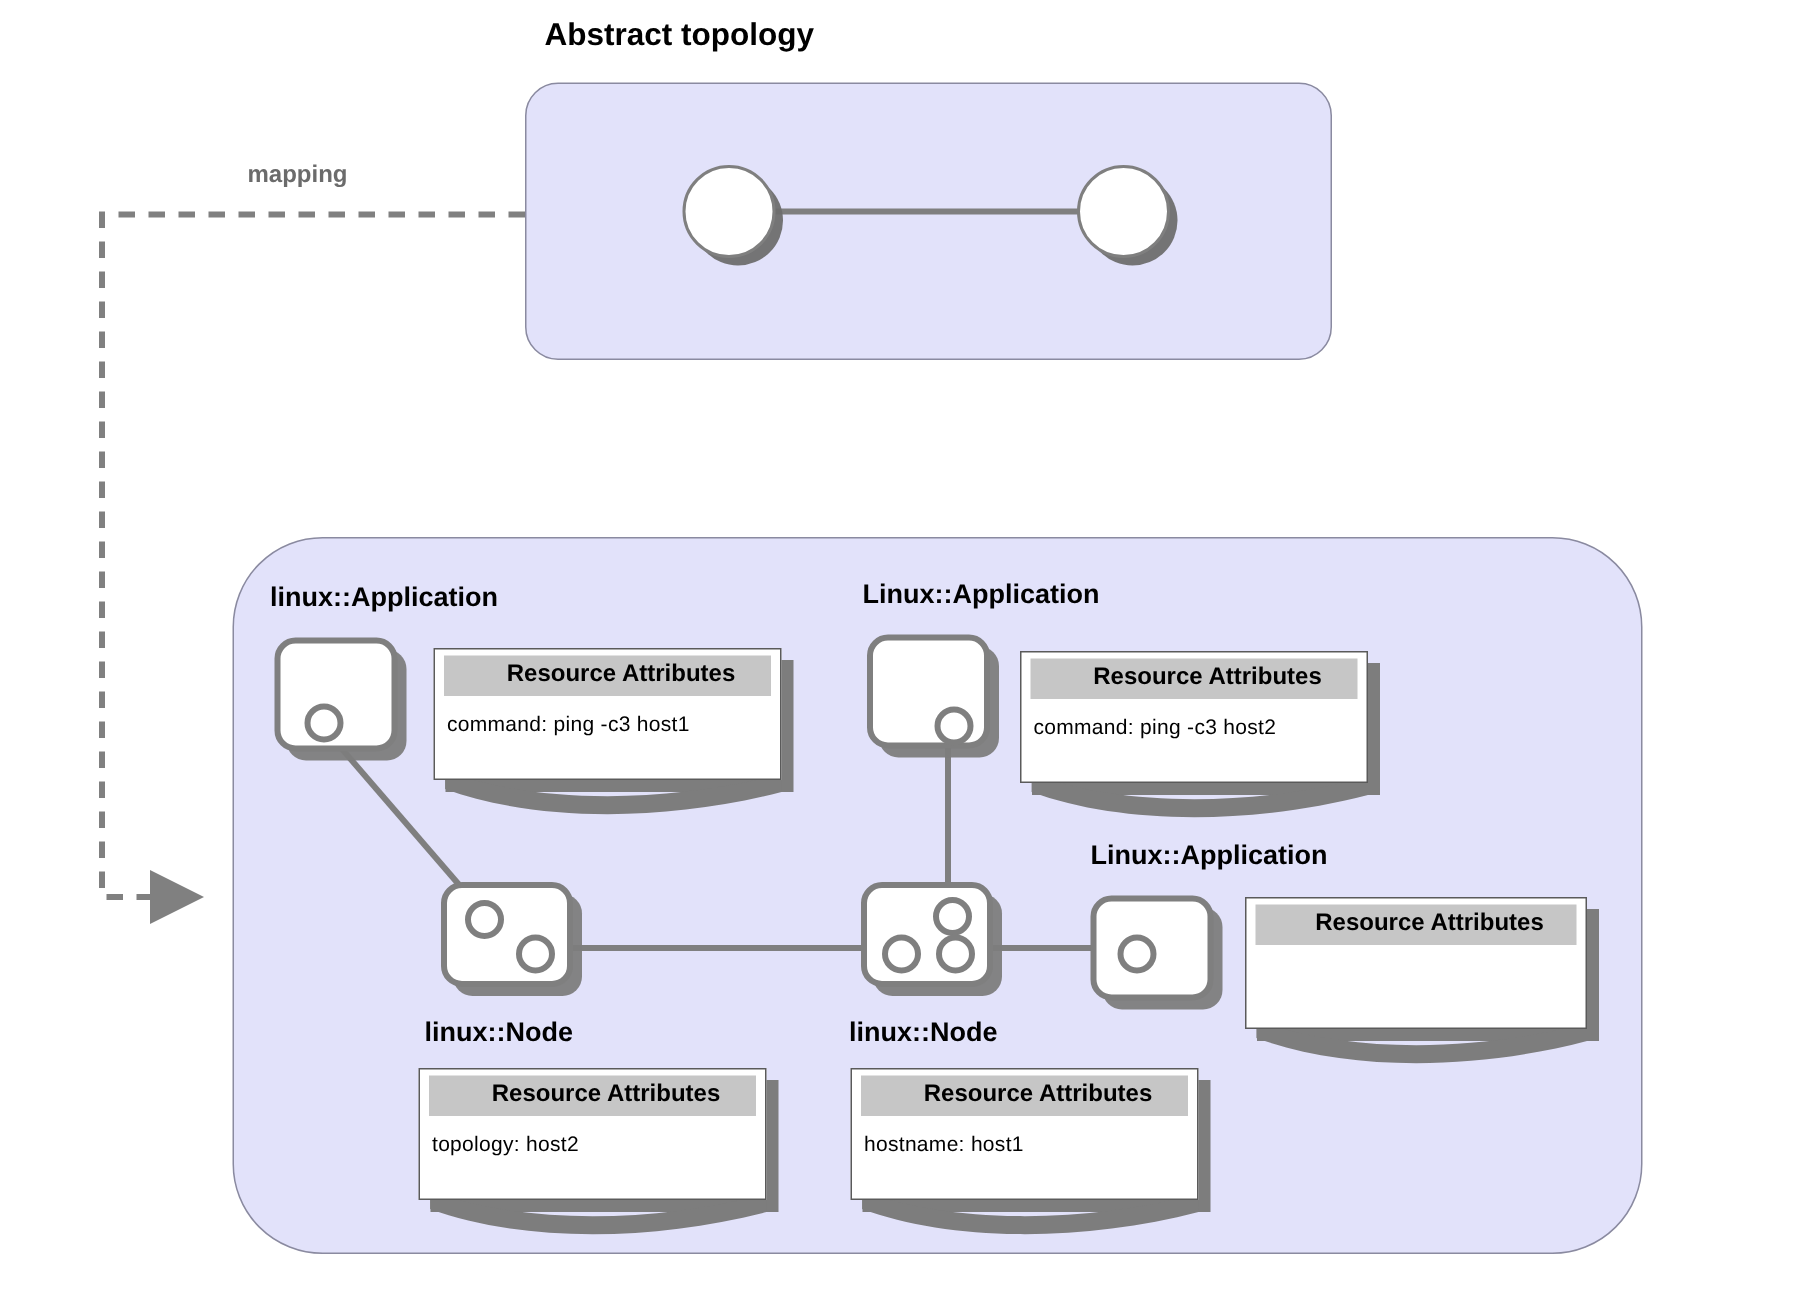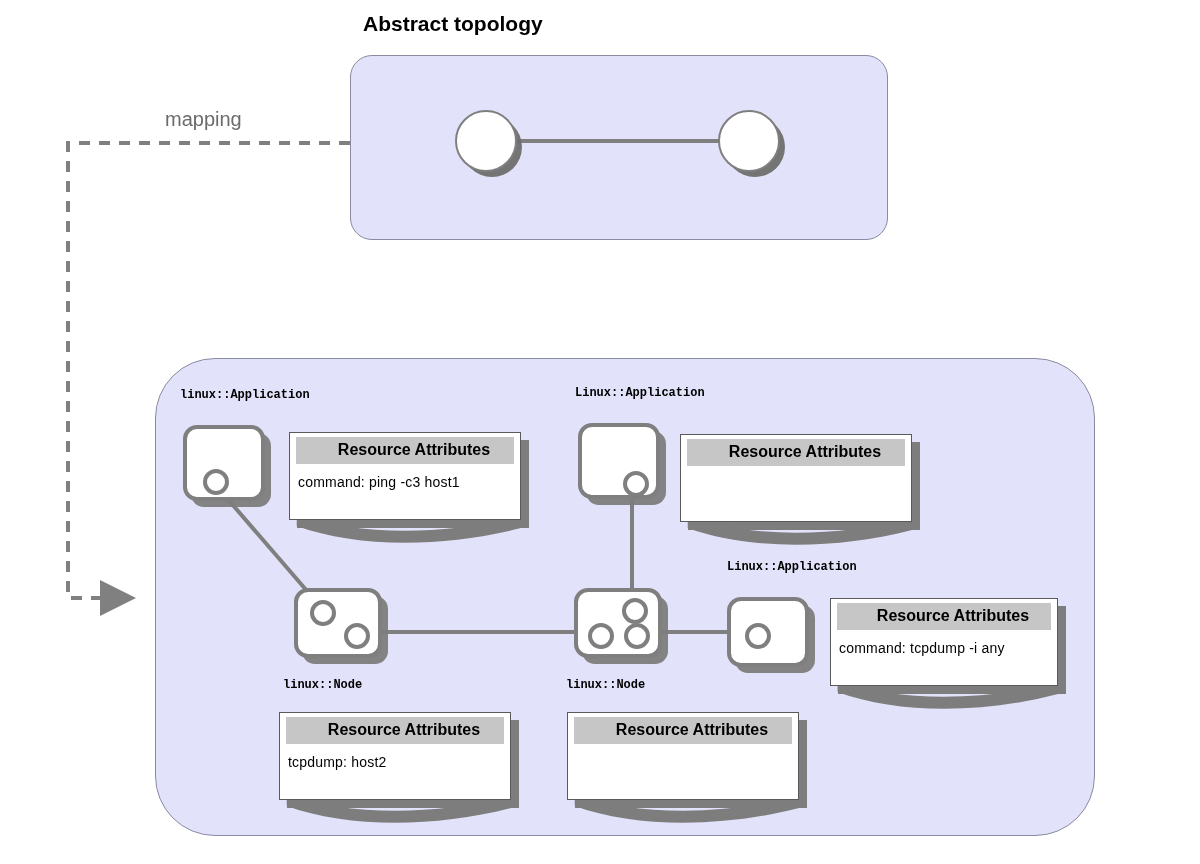--- a/index.html
+++ b/index.html
@@ -25,22 +25,22 @@
   
   .section-title {
     font-family: "Liberation Sans", sans-serif;
     font-size: 21px;
     font-weight: bold;
     color: #000000;
     white-space: nowrap;
   }
   .mapping-label {
     font-family: "Liberation Sans", sans-serif;
-    font-size: 20px;
-    font-weight: normal;
+    font-size: 16px;
+    font-weight: bold;
     color: #6b6b6b;
     white-space: nowrap;
   }
 
   
   .panel {
     background: #e2e2fa;
     border: 1px solid #8a8aa0;
     box-sizing: border-box;
   }
@@ -130,22 +130,22 @@
     left: 0;
     bottom: -22px;
     width: 100%;
     height: 30px;
     z-index: 1;
     overflow: visible;
   }
 
   
   .elem-label {
-    font-family: Liberation Mono, monospace;
-    font-size: 12px;
+    font-family: Liberation Sans, sans-serif;
+    font-size: 18px;
     font-weight: bold;
     color: #000000;
     white-space: nowrap;
   }
 
   
   .dashed-svg {
     position: absolute;
     left: 0; top: 0;
     width: 1200px; height: 864px;
@@ -216,69 +216,70 @@
     <div class="port" style="left:41px; top:44px; width:26px; height:26px;"></div>
   </div>
 
   <div class="note" style="left:680px; top:434px; width:232px; height:88px;">
     <div class="note-shadow"></div>
     <svg class="note-wave" viewBox="0 0 240 30" preserveAspectRatio="none">
       <path d="M8,2 C70,24 160,24 240,4 L240,16 C160,36 70,36 8,14 Z" fill="#7d7d7d"></path>
     </svg>
     <div class="note-body">
       <div class="note-header">Resource Attributes</div>
+      <div class="note-row">command: ping -c3 host2</div>
     </div>
   </div>
 
   <div class="abs elem-label" style="left:727px; top:560px;">Linux::Application</div>
 
   <div class="abs comp-box" style="left:727px; top:597px; width:82px; height:70px;">
     <div class="port" style="left:14px; top:22px; width:26px; height:26px;"></div>
   </div>
 
   <div class="note" style="left:830px; top:598px; width:228px; height:88px;">
     <div class="note-shadow"></div>
     <svg class="note-wave" viewBox="0 0 240 30" preserveAspectRatio="none">
       <path d="M8,2 C70,24 160,24 240,4 L240,16 C160,36 70,36 8,14 Z" fill="#7d7d7d"></path>
     </svg>
     <div class="note-body">
       <div class="note-header">Resource Attributes</div>
-      <div class="note-row">command: tcpdump -i any</div>
     </div>
   </div>
 
   <div class="abs comp-box" style="left:294px; top:588px; width:88px; height:70px;">
     <div class="port" style="left:12px; top:8px; width:26px; height:26px;"></div>
     <div class="port" style="left:46px; top:31px; width:26px; height:26px;"></div>
   </div>
 
   <div class="abs elem-label" style="left:283px; top:678px;">linux::Node</div>
 
   <div class="note" style="left:279px; top:712px; width:232px; height:88px;">
     <div class="note-shadow"></div>
     <svg class="note-wave" viewBox="0 0 240 30" preserveAspectRatio="none">
       <path d="M8,2 C70,24 160,24 240,4 L240,16 C160,36 70,36 8,14 Z" fill="#7d7d7d"></path>
     </svg>
     <div class="note-body">
       <div class="note-header">Resource Attributes</div>
-      <div class="note-row">tcpdump: host2</div>
+      <div class="note-row">topology: host2</div>
     </div>
   </div>
 
   <div class="abs comp-box" style="left:574px; top:588px; width:88px; height:70px;">
     <div class="port" style="left:44px; top:6px; width:26px; height:26px;"></div>
     <div class="port" style="left:10px; top:31px; width:26px; height:26px;"></div>
     <div class="port" style="left:46px; top:31px; width:26px; height:26px;"></div>
   </div>
 
   <div class="abs elem-label" style="left:566px; top:678px;">linux::Node</div>
 
   <div class="note" style="left:567px; top:712px; width:232px; height:88px;">
     <div class="note-shadow"></div>
     <svg class="note-wave" viewBox="0 0 240 30" preserveAspectRatio="none">
       <path d="M8,2 C70,24 160,24 240,4 L240,16 C160,36 70,36 8,14 Z" fill="#7d7d7d"></path>
     </svg>
     <div class="note-body">
       <div class="note-header">Resource Attributes</div>
+      <div class="note-row">hostname: host1</div>
     </div>
   </div>
 
 </div>
 
 </body></html>

